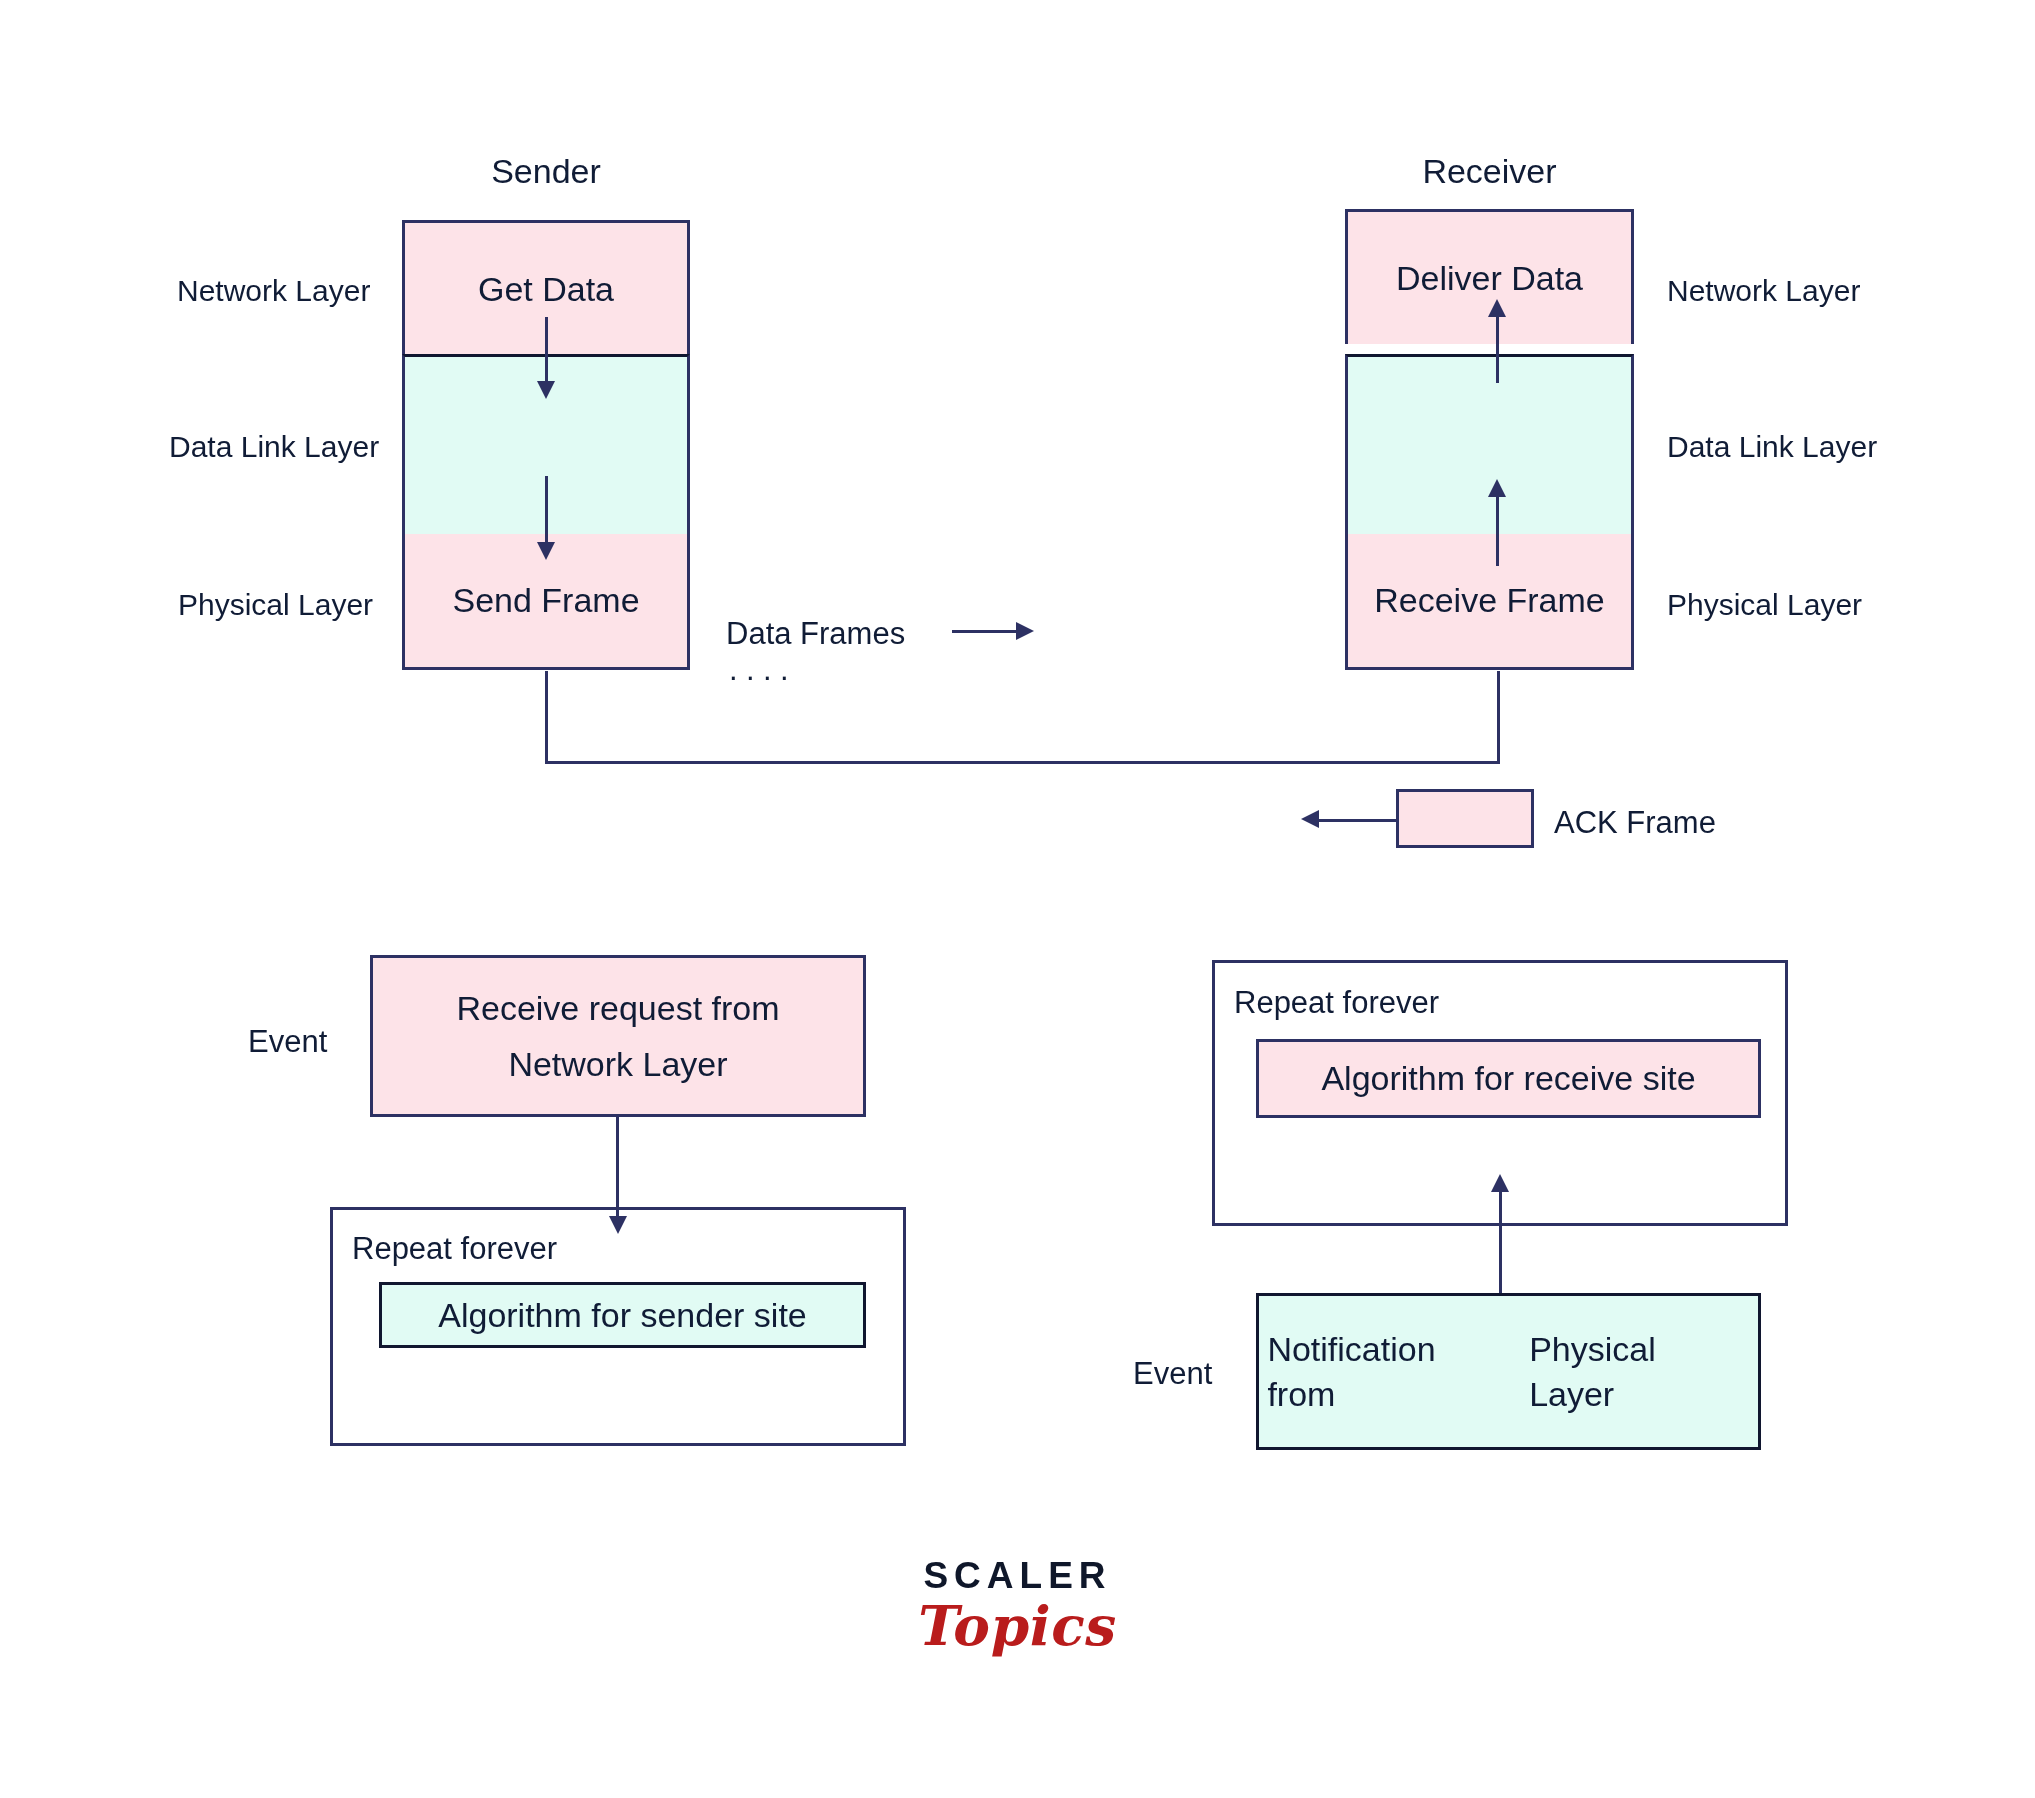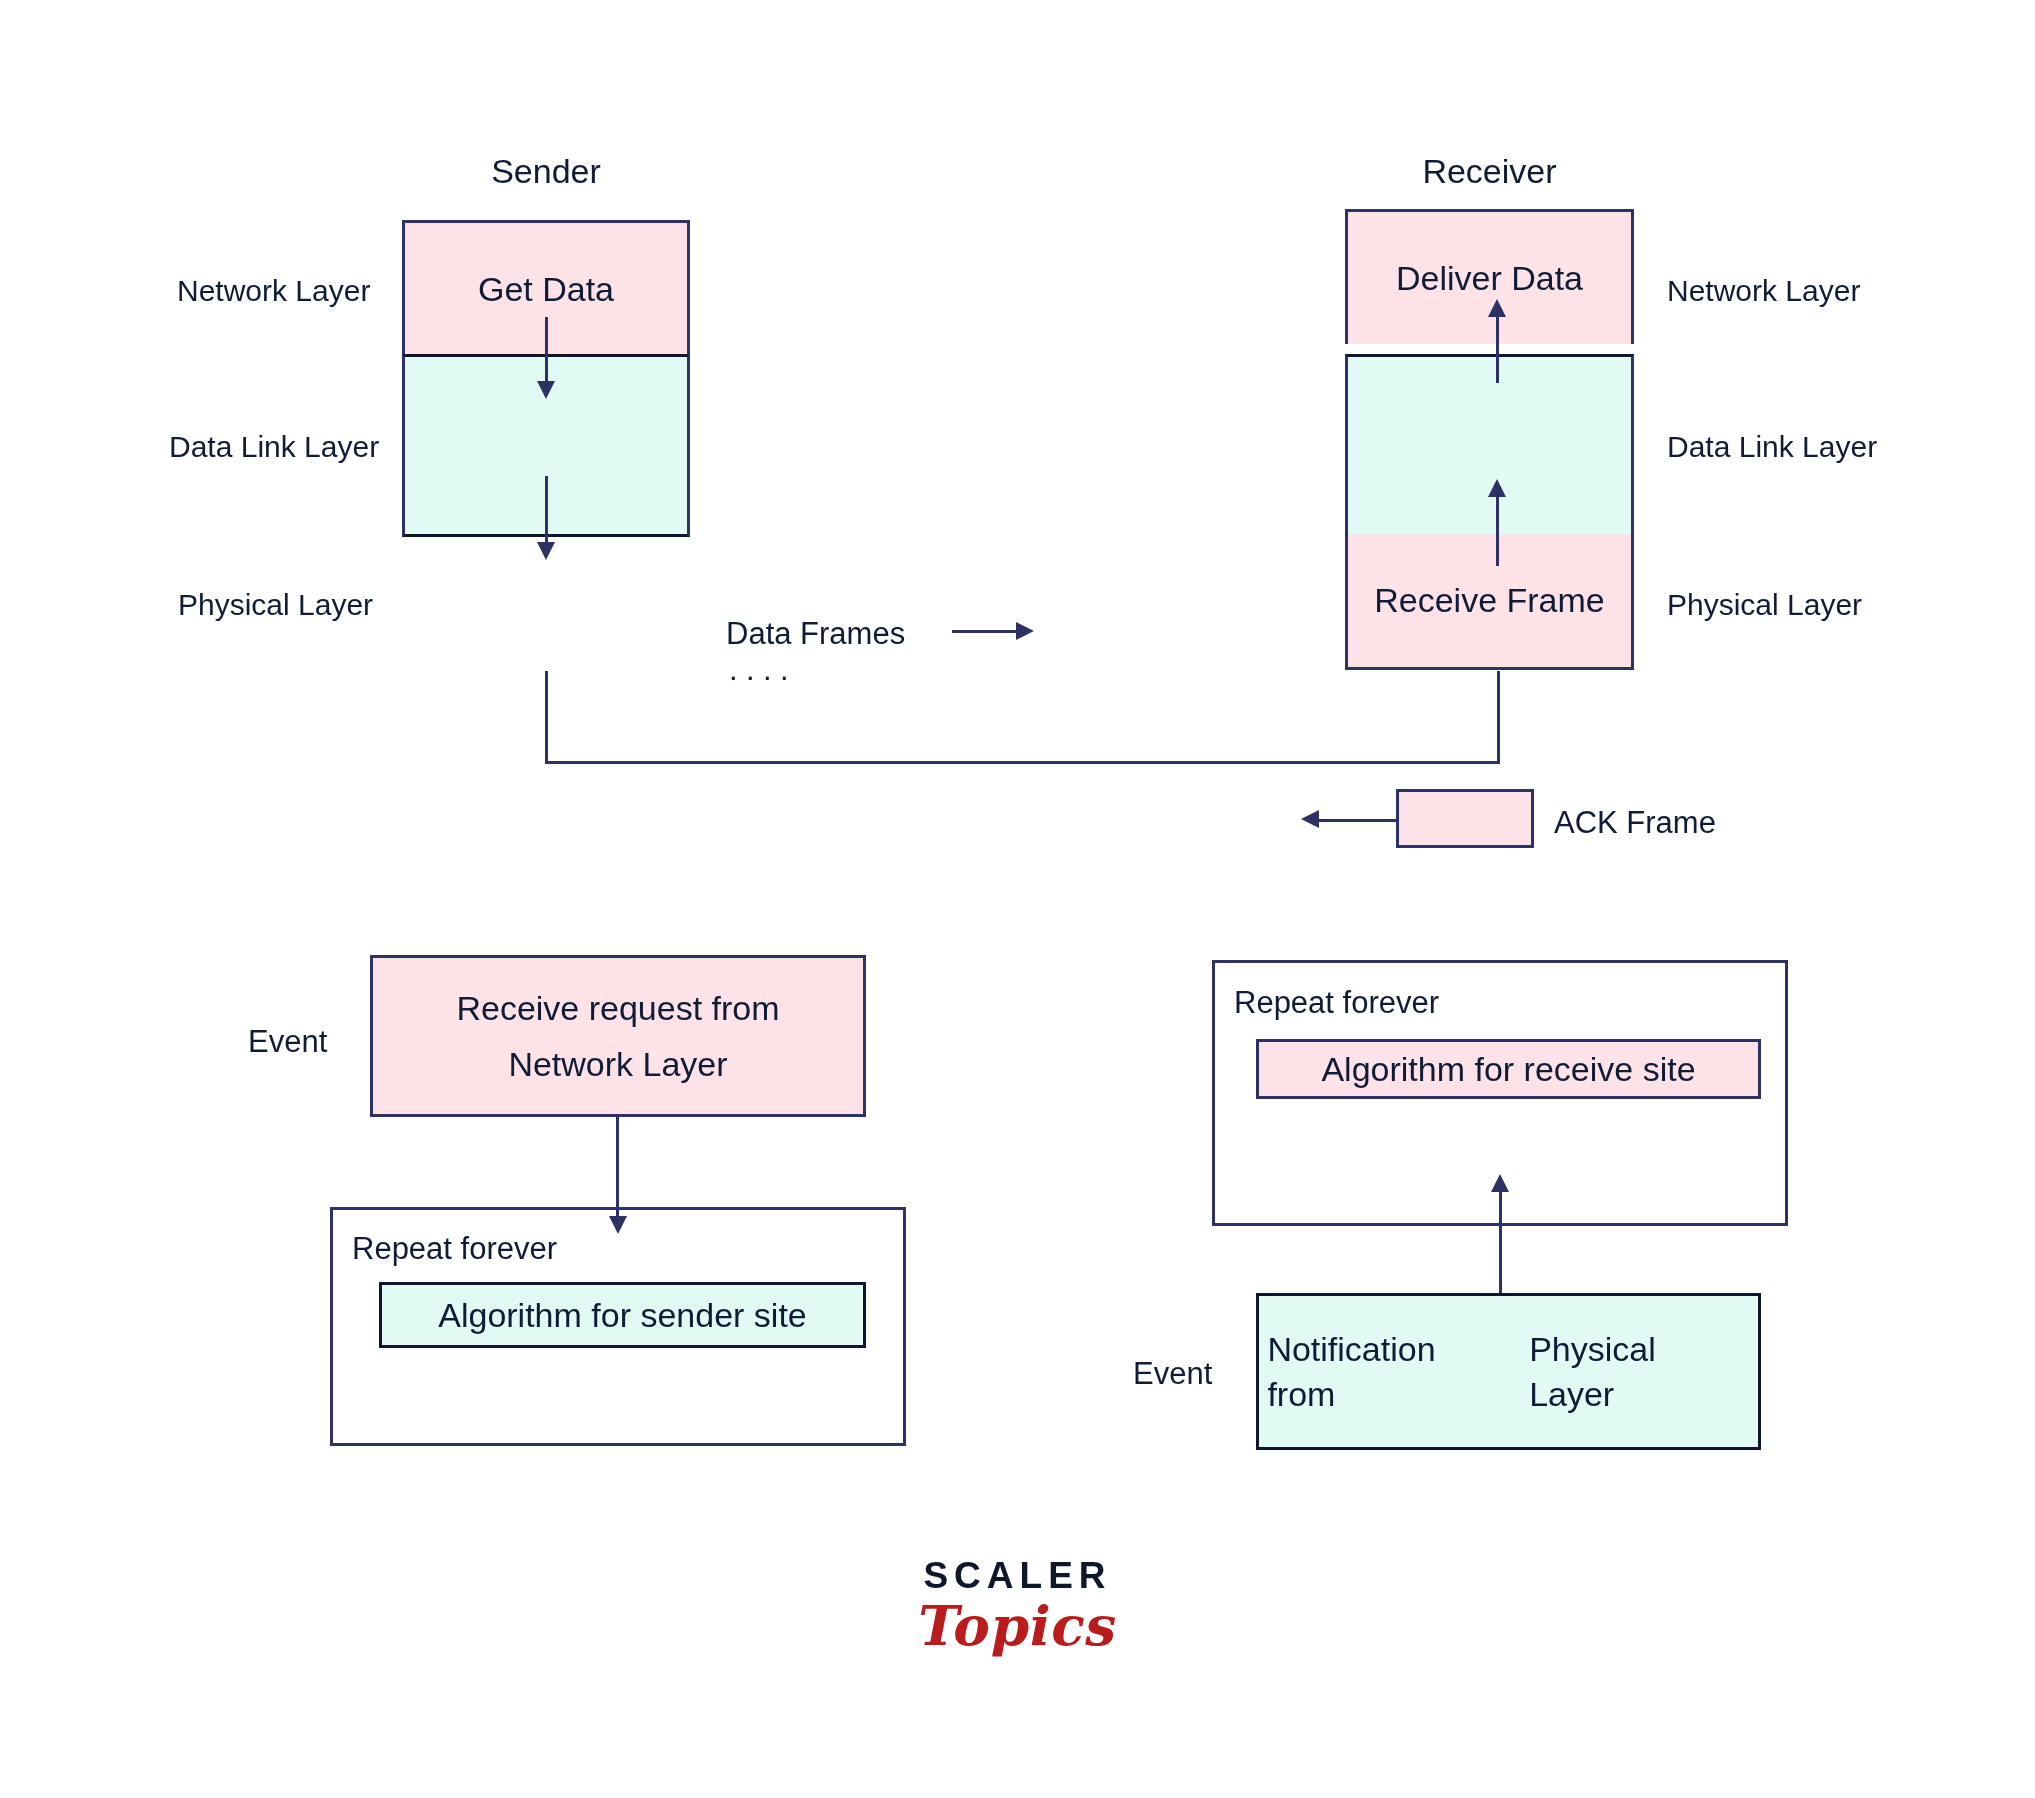--- a/index.html
+++ b/index.html
@@ -124,20 +124,23 @@
   <div class="lbl lbl-title center" style="left:402px; top:150px; width:288px;">Sender</div>
 
   <div class="box fill-pink" style="left:402px; top:220px; width:288px; height:135px; border-bottom:none;">
     <span class="box-inner-text">Get Data</span>
   </div>
 
   <div class="box fill-mint" style="left:402px; top:354px; width:288px; height:183px; border-top:3px solid #10162f; border-bottom:3px solid #10162f;">
     <span class="box-inner-text"></span>
   </div>
 
+  <div class="box fill-pink" style="left:402px; top:534px; width:288px; height:136px; border-top:none;">
+    <span class="box-inner-text">Send Frame</span>
+  </div>
 
   <div class="lbl lbl-side" style="left:177px; top:272px;">Network Layer</div>
   <div class="lbl lbl-side" style="left:169px; top:428px;">Data Link Layer</div>
   <div class="lbl lbl-side" style="left:178px; top:586px;">Physical Layer</div>
 
   <div class="vline" style="left:545px; top:317px; height:66px;"></div>
   <div class="arr-down" style="left:537px; top:381px;"></div>
 
   <div class="vline" style="left:545px; top:476px; height:69px;"></div>
   <div class="arr-down" style="left:537px; top:542px;"></div>
@@ -192,21 +195,21 @@
   <div class="box fill-none" style="left:330px; top:1207px; width:576px; height:239px;"></div>
   <div class="lbl lbl-repeat" style="left:352px; top:1230px;">Repeat forever</div>
 
   <div class="box fill-mint" style="left:379px; top:1282px; width:487px; height:66px; border-color:#10162f;">
     <span class="box-inner-text">Algorithm for sender site</span>
   </div>
 
   <div class="box fill-none" style="left:1212px; top:960px; width:576px; height:266px;"></div>
   <div class="lbl lbl-repeat" style="left:1234px; top:984px;">Repeat forever</div>
 
-  <div class="box fill-pink" style="left:1256px; top:1039px; width:505px; height:60px;">
+  <div class="box fill-pink" style="left:1256px; top:1039px; width:505px; height:79px;">
     <span class="box-inner-text">Algorithm for receive site</span>
   </div>
 
   <div class="vline" style="left:1499px; top:1191px; height:105px;"></div>
   <div class="arr-up" style="left:1491px; top:1174px;"></div>
 
   <div class="lbl lbl-event" style="left:1133px; top:1355px;">Event</div>
 
   <div class="box fill-mint" style="left:1256px; top:1293px; width:505px; height:157px; flex-direction:row; border-color:#10162f;">
     <span class="box-inner-text">Notification from</span>

